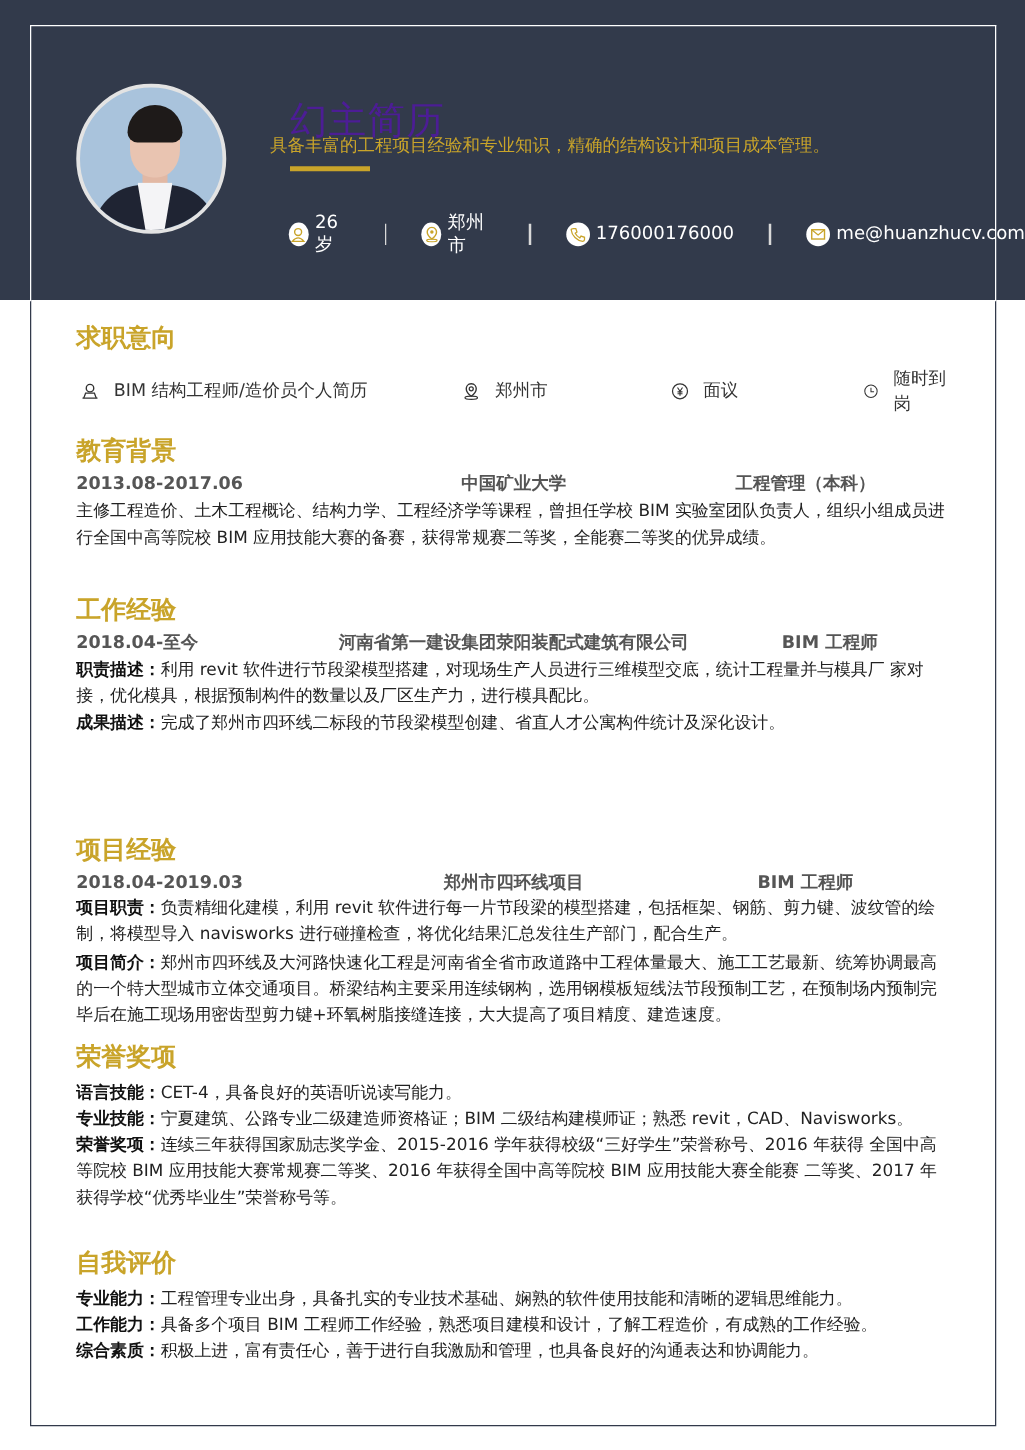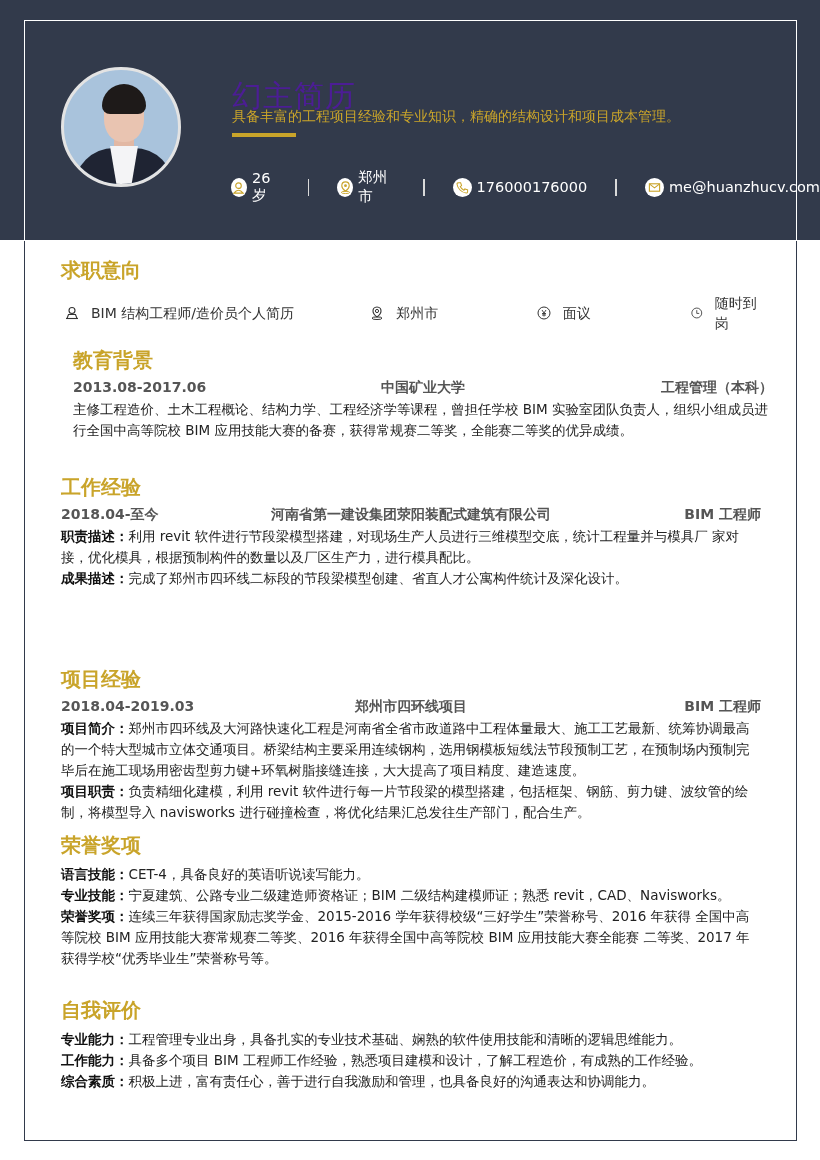--- a/index.html
+++ b/index.html
@@ -11,35 +11,35 @@
   .frame-top { position: absolute; left: 24px; top: 20px; width: 773px; height: 221px; border: 1px solid #ffffff; border-bottom: none; }
 
   .avatar { position: absolute; left: 61px; top: 67px; width: 120px; height: 120px; border-radius: 50%; border: 3px solid #e3e3e3; background: #a9c3dc; overflow: hidden; }
   .avatar .hair { position: absolute; left: 38px; top: 14px; width: 44px; height: 30px; background: #1e1a19; border-radius: 22px 22px 8px 8px; }
   .avatar .face { position: absolute; left: 40px; top: 22px; width: 40px; height: 50px; background: #e9c4b1; border-radius: 40% 40% 45% 45%; }
   .avatar .neck { position: absolute; left: 50px; top: 66px; width: 20px; height: 16px; background: #e2b8a4; }
   .avatar .suit { position: absolute; left: 10px; top: 78px; width: 100px; height: 60px; background: #1f2433; border-radius: 40px 40px 0 0; }
   .avatar .shirt { position: absolute; left: 46px; top: 76px; width: 28px; height: 50px; background: #f4f4f6; clip-path: polygon(0 0, 100% 0, 70% 100%, 30% 100%); }
 
   .name { position: absolute; left: 232px; top: 76px; font-size: 30px; color: #4c1d95; font-weight: normal; letter-spacing: 1px; }
-  .tagline { position: absolute; left: 232px; top: 108px; font-size: 14px; color: #c9a42a; }
+  .tagline { position: absolute; left: 216px; top: 108px; font-size: 14px; color: #c9a42a; }
   .accent-bar { position: absolute; left: 232px; top: 133px; width: 64px; height: 4px; background: #c9a42a; }
 
   .contacts { position: absolute; left: 231px; top: 168px; display: flex; align-items: center; font-size: 14.5px; color: #ffffff; gap: 20px; }
   .contact-item { display: flex; align-items: center; }
   .c-icon { width: 19px; height: 19px; border-radius: 50%; background: #ffffff; display: inline-flex; align-items: center; justify-content: center; margin-right: 5px; }
   .c-icon svg { width: 13px; height: 13px; }
   .sep { display: inline-block; width: 2px; height: 17px; background: #d9d9d9; margin: 0 8px; }
 
   .section { position: absolute; left: 61px; width: 700px; }
   .sec-title { font-size: 20px; font-weight: bold; color: #c9a42a; line-height: 26px; }
   .row3 { display: flex; justify-content: space-between; font-size: 14px; font-weight: bold; color: #555555; line-height: 20px; margin-top: 8px; }
   .row3 span { flex: 1; }
   .row3 .mid { text-align: center; }
-  .row3 .right { text-align: right; }
+  .row3 .right { text-align: center; }
   .para { font-size: 13.5px; line-height: 21px; color: #222222; }
   .para b { font-weight: bold; color: #111111; }
 
   .obj-row { display: flex; align-items: center; margin-top: 10px; font-size: 14px; color: #333; line-height: 20px; gap: 39px; }
   .obj-item { display: flex; align-items: center; }
   .obj-item svg { width: 14px; height: 14px; margin-right: 12px; }
 </style>
 </head>
 <body>
 
@@ -130,21 +130,21 @@
     <div class="obj-item">
       <svg viewBox="0 0 14 14">
           <circle cx="7" cy="7" r="6" fill="none" stroke="#333" stroke-width="1"></circle>
           <path d="M7 3.5 L7 7.5 L10 7.5" fill="none" stroke="#333" stroke-width="1"></path>
         </svg>
       <span>随时到岗</span>
     </div>
   </div>
 </div>
 
-<div class="section" style="top:347px;margin-left:12px;">
+<div class="section" style="top:347px;">
   <div class="sec-title">教育背景</div>
   <div class="row3" style="margin-top:4px;">
     <span>2013.08-2017.06</span>
     <span class="mid">中国矿业大学</span>
     <span class="right">工程管理（本科）</span>
   </div>
   <div class="para" style="margin-top:2px;">主修工程造价、土木工程概论、结构力学、工程经济学等课程，曾担任学校 BIM 实验室团队负责人，组织小组成员进行全国中高等院校 BIM 应用技能大赛的备赛，获得常规赛二等奖，全能赛二等奖的优异成绩。</div>
 </div>
 
 <div class="section" style="top:474px;">
@@ -158,22 +158,22 @@
   <div class="para"><b>成果描述：</b><span>完成了郑州市四环线二标段的节段梁模型创建、省直人才公寓构件统计及深化设计。</span></div>
 </div>
 
 <div class="section" style="top:622px;margin-top:44px;">
   <div class="sec-title">项目经验</div>
   <div class="row3" style="margin-top:4px;">
     <span>2018.04-2019.03</span>
     <span class="mid">郑州市四环线项目</span>
     <span class="right">BIM 工程师</span>
   </div>
+  <div class="para"><b>项目职责：</b><span>负责精细化建模，利用 revit 软件进行每一片节段梁的模型搭建，包括框架、钢筋、剪力键、波纹管的绘制，将模型导入 navisworks 进行碰撞检查，将优化结果汇总发往生产部门，配合生产。</span></div>
   <div class="para" style="margin-top:2px;"><b>项目简介：</b><span>郑州市四环线及大河路快速化工程是河南省全省市政道路中工程体量最大、施工工艺最新、统筹协调最高的一个特大型城市立体交通项目。桥梁结构主要采用连续钢构，选用钢模板短线法节段预制工艺，在预制场内预制完毕后在施工现场用密齿型剪力键+环氧树脂接缝连接，大大提高了项目精度、建造速度。</span></div>
-  <div class="para"><b>项目职责：</b><span>负责精细化建模，利用 revit 软件进行每一片节段梁的模型搭建，包括框架、钢筋、剪力键、波纹管的绘制，将模型导入 navisworks 进行碰撞检查，将优化结果汇总发往生产部门，配合生产。</span></div>
 </div>
 
 <div class="section" style="top:832px;">
   <div class="sec-title">荣誉奖项</div>
   <div class="para" style="margin-top:6px;"><b>语言技能：</b><span>CET-4，具备良好的英语听说读写能力。</span></div>
   <div class="para"><b>专业技能：</b><span>宁夏建筑、公路专业二级建造师资格证；BIM 二级结构建模师证；熟悉 revit，CAD、Navisworks。</span></div>
   <div class="para"><b>荣誉奖项：</b><span>连续三年获得国家励志奖学金、2015-2016 学年获得校级“三好学生”荣誉称号、2016 年获得 全国中高等院校 BIM 应用技能大赛常规赛二等奖、2016 年获得全国中高等院校 BIM 应用技能大赛全能赛 二等奖、2017 年获得学校“优秀毕业生”荣誉称号等。</span></div>
 </div>
 
 <div class="section" style="top:997px;">

